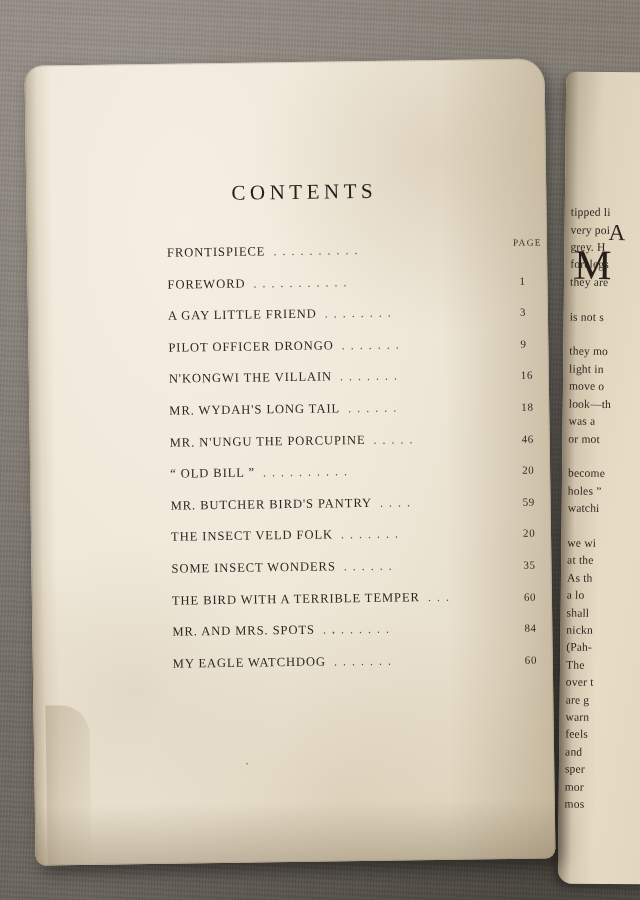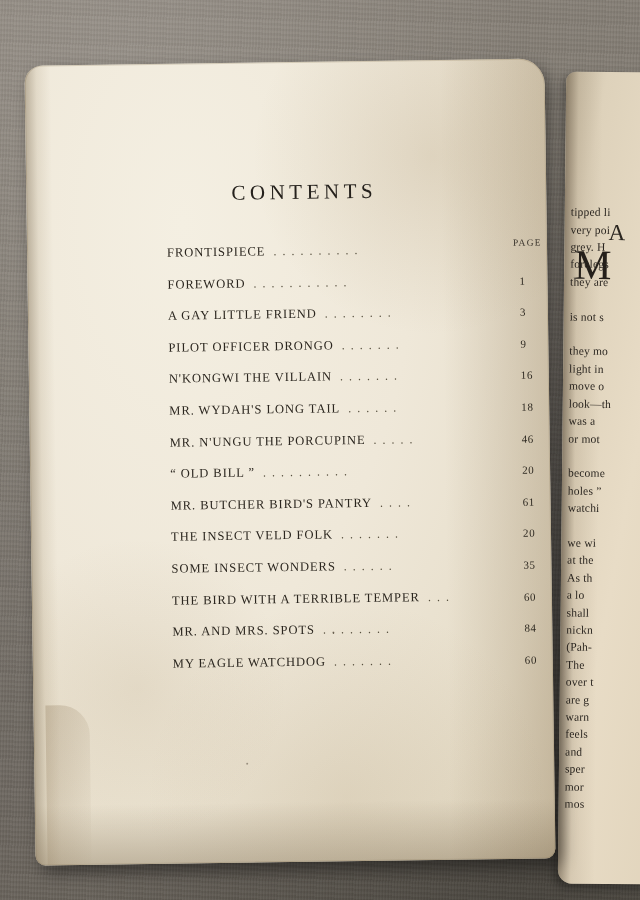--- a/index.html
+++ b/index.html
@@ -299,21 +299,21 @@
         <div class="toc-row">
           <span class="title">MR. N'UNGU THE PORCUPINE</span><span class="leaders">.....</span>
           <span class="pg">46</span>
         </div>
         <div class="toc-row">
           <span class="title">“ OLD BILL ”</span><span class="leaders">..........</span>
           <span class="pg">20</span>
         </div>
         <div class="toc-row">
           <span class="title">MR. BUTCHER BIRD'S PANTRY</span><span class="leaders">....</span>
-          <span class="pg">61</span>
+          <span class="pg">59</span>
         </div>
         <div class="toc-row">
           <span class="title">THE INSECT VELD FOLK</span><span class="leaders">.......</span>
           <span class="pg">20</span>
         </div>
         <div class="toc-row">
           <span class="title">SOME INSECT WONDERS</span><span class="leaders">......</span>
           <span class="pg">35</span>
         </div>
         <div class="toc-row">

